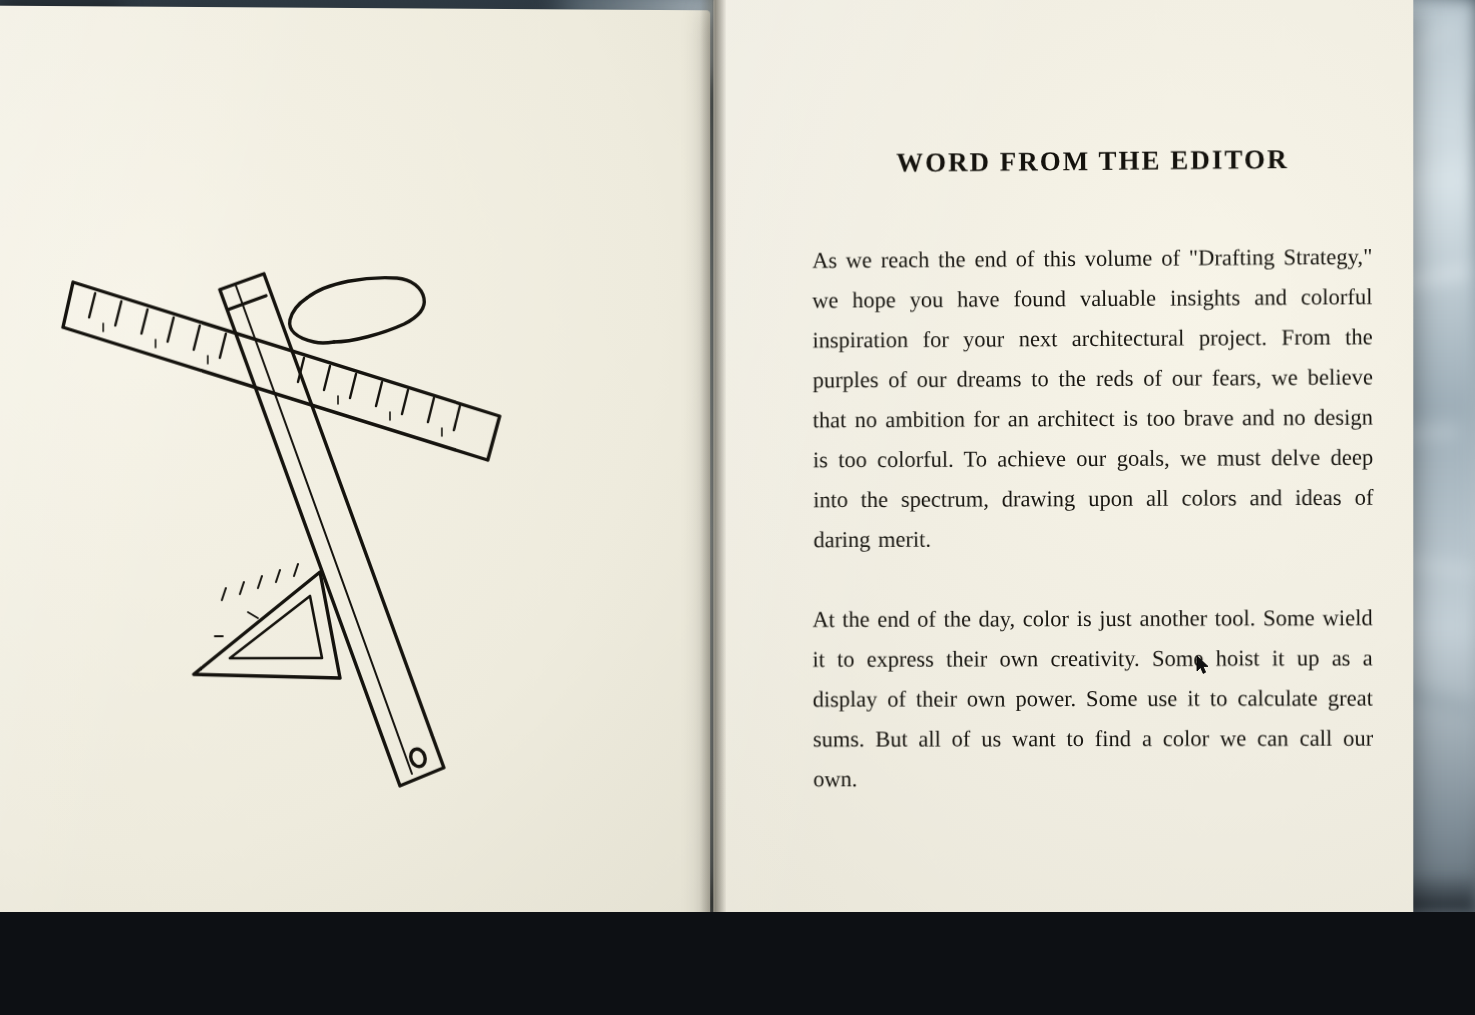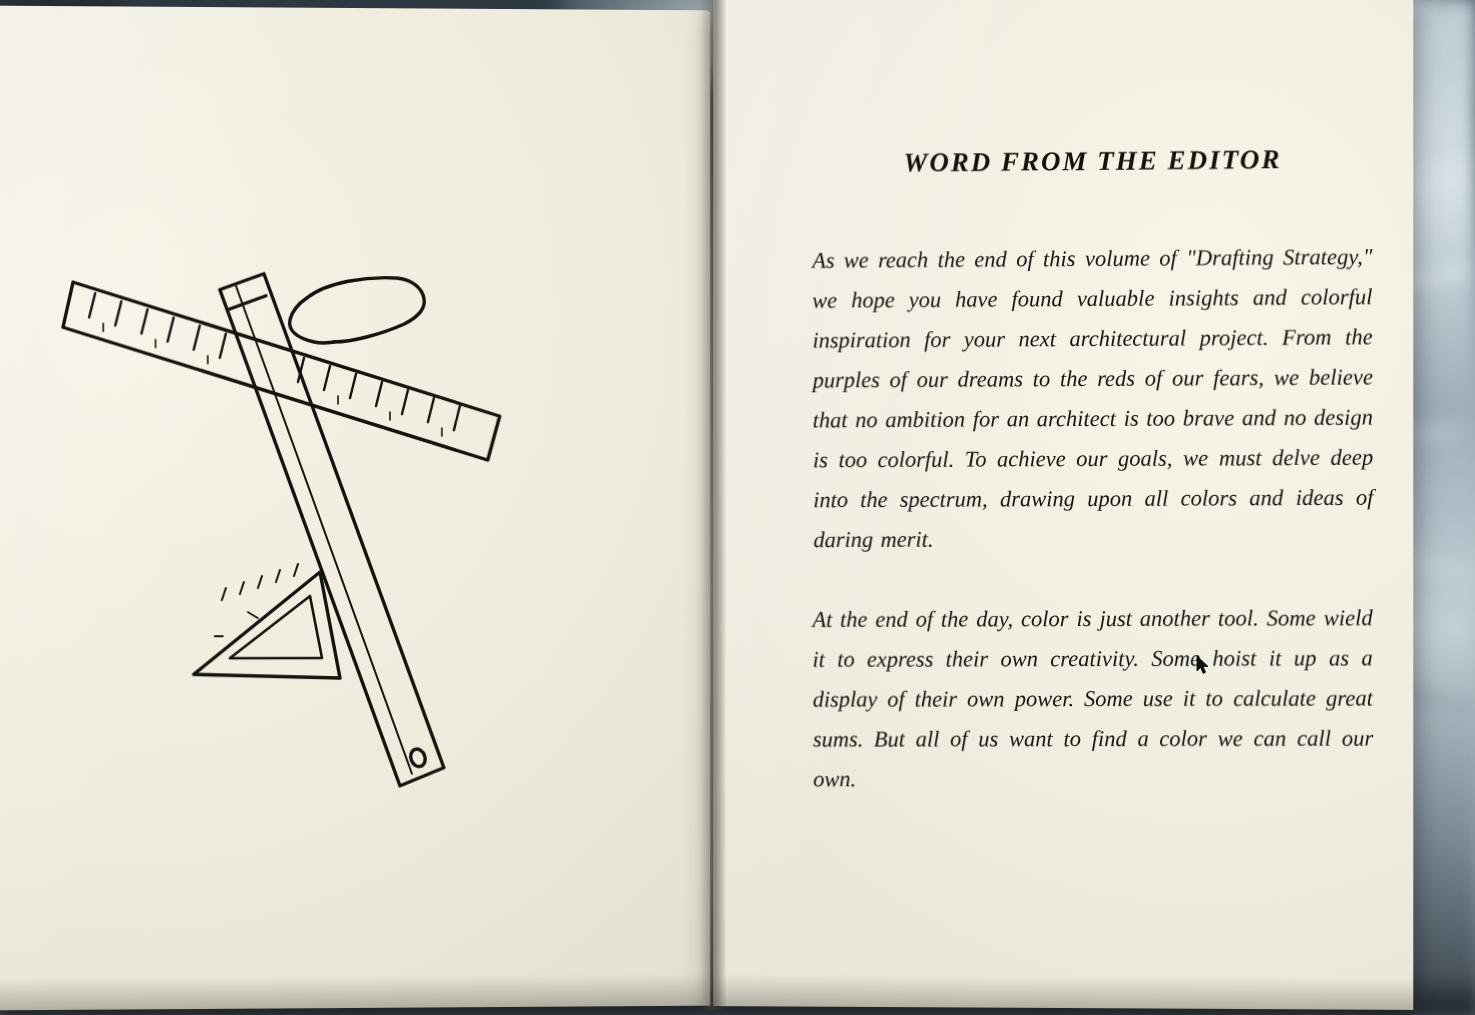--- a/index.html
+++ b/index.html
@@ -3,24 +3,23 @@
 <meta charset="utf-8">
 <style>
   html, body {
     margin: 0;
     padding: 0;
     background: #0d1014;
   }
   #scene {
     position: relative;
     width: 1475px;
-    height: 1015px;
+    height: 912px;
     overflow: hidden;
     font-family: "Liberation Serif", serif;
-    font-style: italic;
   }
 
   
   .bg {
     position: absolute;
     inset: 0;
     background:
       linear-gradient(180deg, #2f3b45 0%, #55636c 12%, #8fa0aa 32%, #b9c6cd 58%, #8d9aa3 85%, #4b565e 100%);
   }
   .bg-blob {

